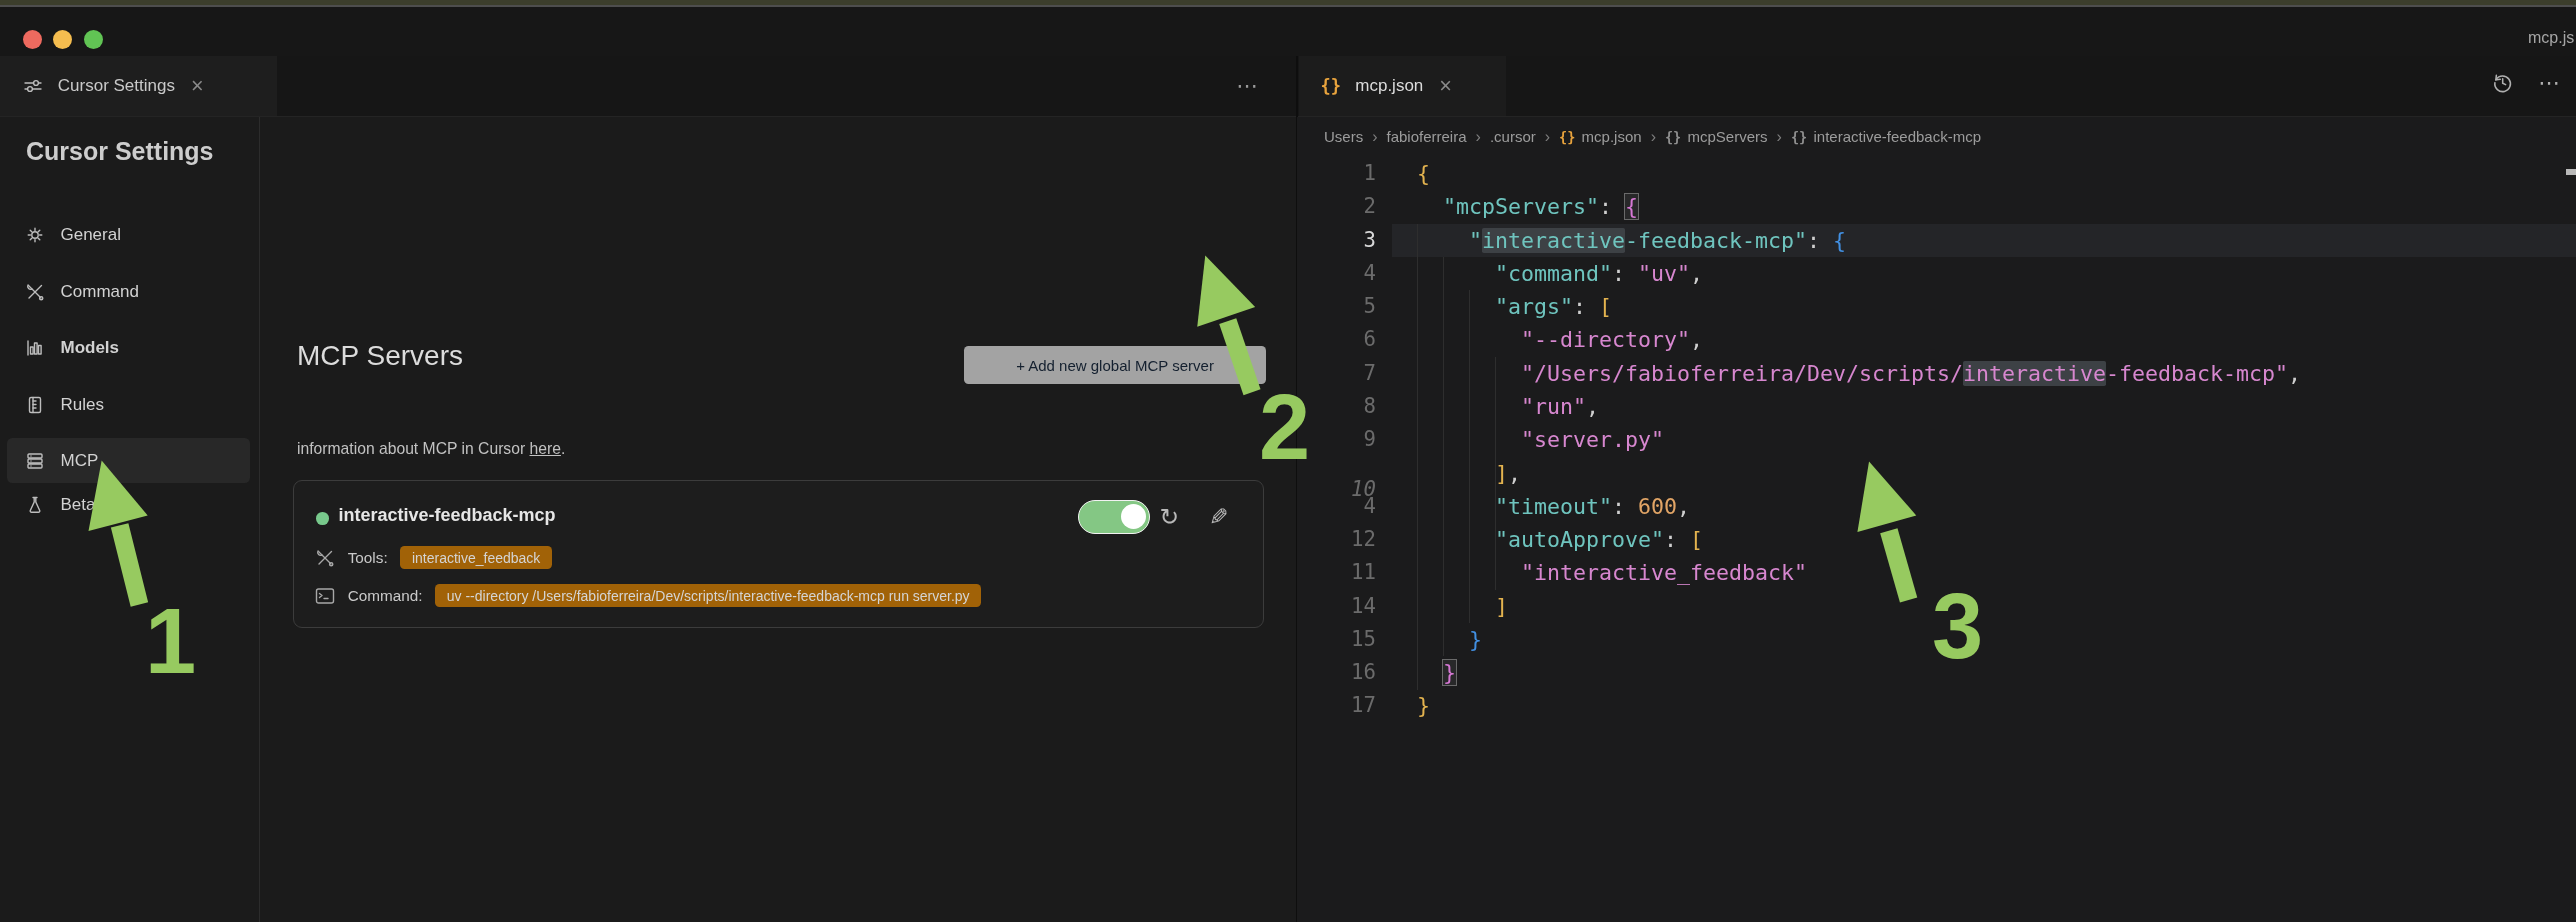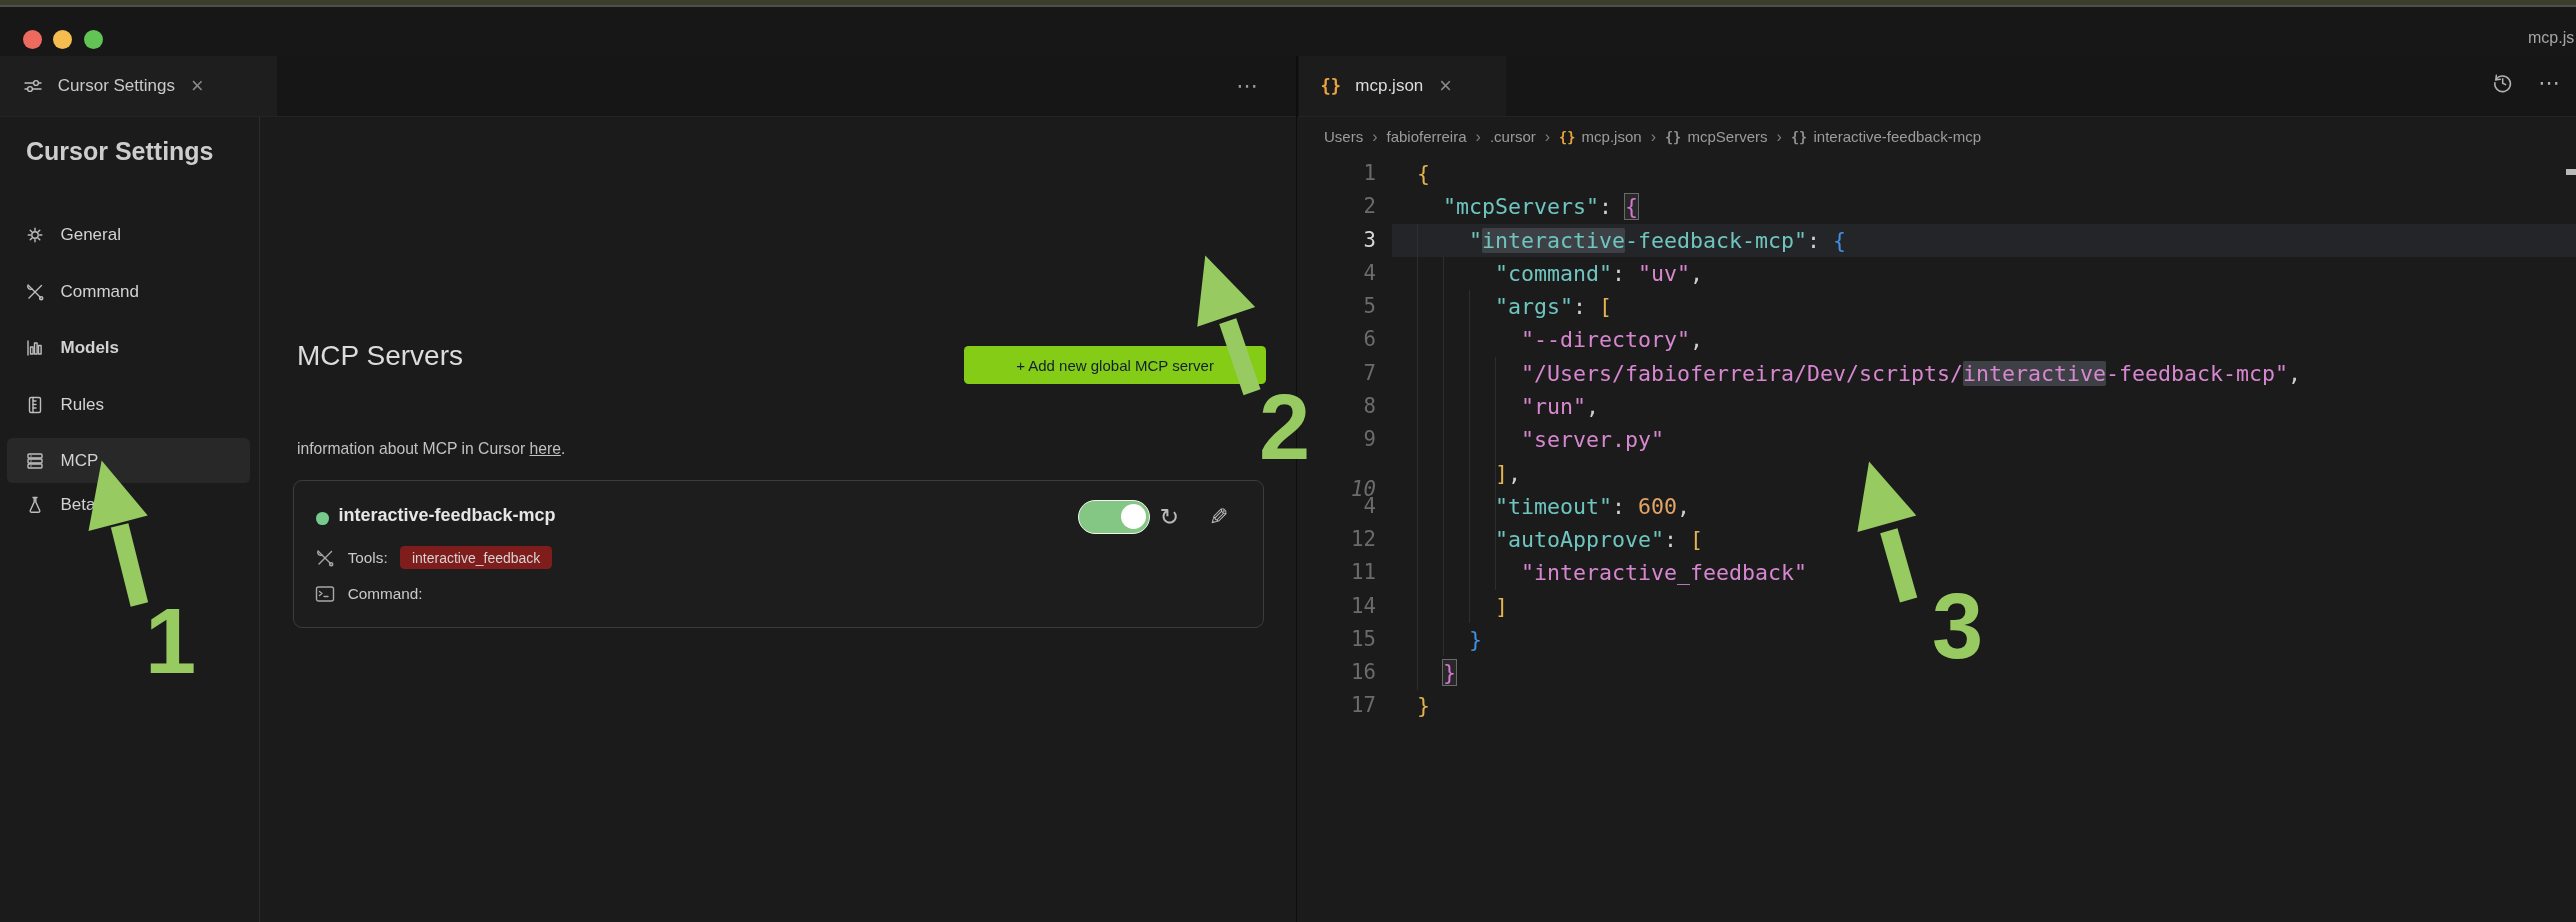--- a/index.html
+++ b/index.html
@@ -37,38 +37,38 @@
   #settings-sidebar{left:0;top:85px;width:259px;}
   #sidebar-divider{left:259px;top:0;width:0.9px;height:806px;background:#2c2c2c;}
   .side-item{position:absolute;left:7.2px;width:243px;height:45px;border-radius:5.4px;
              display:flex;align-items:center;color:#d2d2d2;font-size:17px;}
   .side-item .ic{width:20px;height:20px;margin-left:18px;margin-right:15.3px;flex:0 0 auto;}
   .side-item.selected{background:#282828;}
   .side-item svg{stroke:#bdbdbd;fill:none;stroke-width:1.4;stroke-linecap:round;stroke-linejoin:round;}
 
   #mcp-main{left:297px;top:117px;width:971px;}
   #mcp-heading{left:0;top:106px;font-size:28px;font-weight:500;color:#dcdcdc;}
-  #add-mcp-btn{left:667px;top:112px;width:302px;height:38px;background:#84cc16;border:none;border-radius:4.5px;
+  #add-mcp-btn{left:667px;top:112px;width:302px;height:38px;background:#a3a3a3;border:none;border-radius:4.5px;
                color:#14202f;font-size:15px;font-family:"Liberation Sans",sans-serif;}
   #mcp-desc{left:0;top:167px;width:666px;font-size:15.7px;color:#c2c2c2;line-height:32px;}
   #mcp-desc a{color:#c2c2c2;text-decoration:underline;}
 
   #server-card{left:-4.5px;top:246px;width:971px;height:148px;background:#1d1d1d;
                border:0.9px solid #3c3c3c;border-radius:9px;box-sizing:border-box;}
   #server-dot{left:22.5px;top:31px;width:12.6px;height:12.6px;border-radius:50%;background:#78c98c;}
   #server-name{left:45px;top:24px;font-size:18px;font-weight:600;color:#e6e6e6;}
   #server-toggle{left:784px;top:19px;width:72px;height:34px;border-radius:17px;background:#84c784;
                  border:1.8px solid #f2f2f2;box-sizing:border-box;}
   #server-toggle .knob{position:absolute;right:2.7px;top:2.7px;width:25px;height:25px;border-radius:50%;background:#fff;}
   #refresh-btn{left:866px;top:21.6px;font-size:23.4px;color:#b8b8b8;}
   #edit-btn{left:915px;top:21.6px;font-size:23.4px;color:#b8b8b8;transform:scaleX(-1);}
   .meta-row{position:absolute;left:21.6px;display:flex;align-items:center;color:#c9c9c9;font-size:15.3px;}
   .meta-row .ic{width:20px;height:20px;margin-right:12.6px;}
   .meta-row svg{stroke:#a8a8a8;fill:none;stroke-width:1.4;stroke-linecap:round;stroke-linejoin:round;}
-  .badge{background:#7f1d1d;border-radius:4.5px;color:#d4d4d4;padding:3.6px 11.7px;margin-left:12.6px;font-size:14px;white-space:nowrap;text-align:right;}
+  .badge{background:#a16207;border-radius:4.5px;color:#d4d4d4;padding:3.6px 11.7px;margin-left:12.6px;font-size:14px;white-space:nowrap;text-align:right;}
   #tools-row{top:65px;}
   #command-row{top:103px;}
 
   
   #editor-pane{left:1297px;top:117px;width:1279px;height:806px;background:#1b1b1c;}
   #pane-divider{left:1296px;top:56px;width:1.8px;height:867px;background:#0e0e0e;}
   #breadcrumb{left:27px;top:10.8px;display:flex;align-items:center;color:#9c9c9c;font-size:15px;white-space:nowrap;}
   #breadcrumb .sep{margin:0 9px;color:#7d7d7d;font-size:16px;}
   #breadcrumb .bc-braces{font-family:"DejaVu Sans Mono",monospace;font-weight:bold;font-size:13.5px;color:#8f8f8f;margin-right:6.3px;}
   #breadcrumb .bc-braces.orange{color:#e8a33d;}
@@ -235,20 +235,21 @@
       </div>
       <div class="meta-row" id="command-row">
         <span class="ic">
           <svg class="icsvg" viewBox="0 0 20 20">
             <rect x="1.5" y="3" width="17" height="14" rx="2"></rect>
             <path d="M4.5 7.5 L7 9.5 L4.5 11.5"></path>
               <path d="M9 12.5 H13"></path>
           </svg>
         </span>
         <span>Command:</span>
+        <span class="badge">uv --directory /Users/fabioferreira/Dev/scripts/interactive-feedback-mcp run server.py</span>
       </div>
     </div>
   </div>
 </div>
 
 <div class="abs" id="pane-divider"></div>
 <div class="abs" id="editor-pane">
   <div class="abs" id="breadcrumb">
       <span><span>Users</span></span>
       <span class="sep">›</span>

